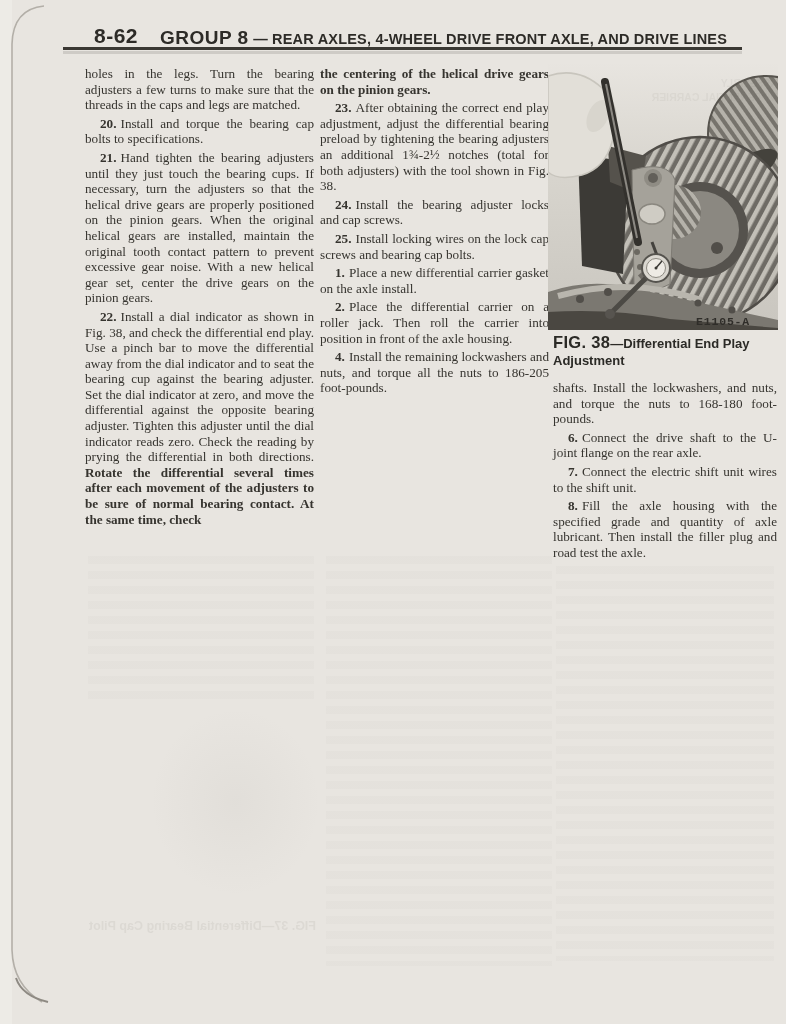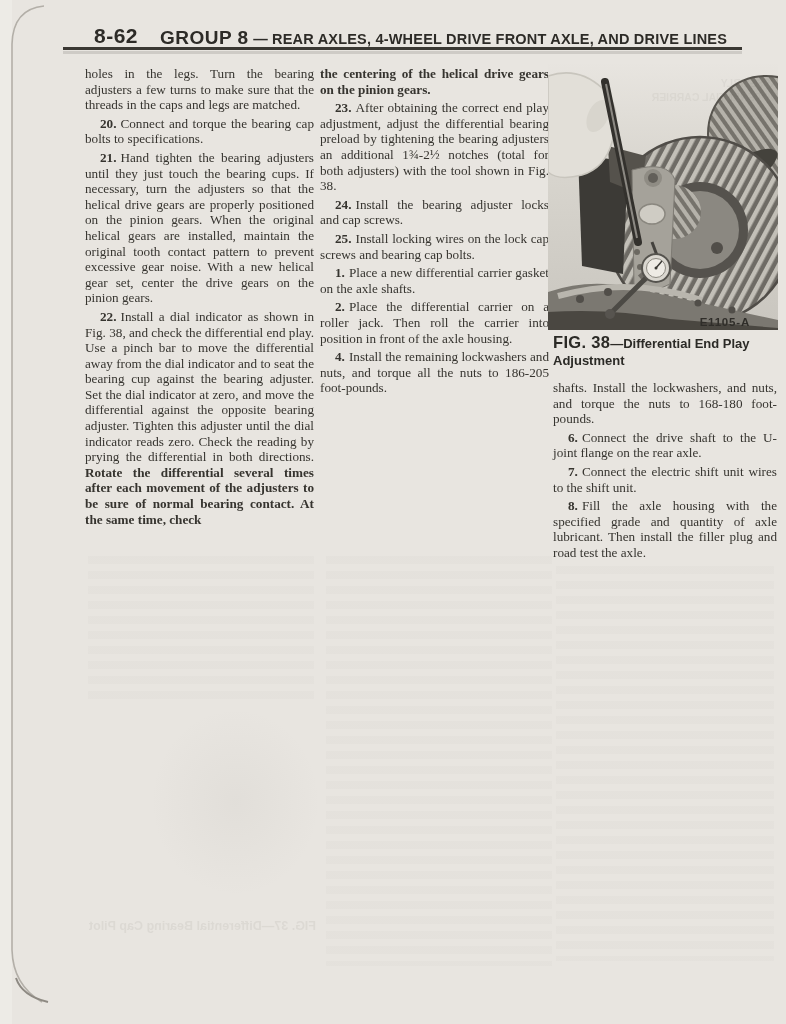--- a/index.html
+++ b/index.html
@@ -32,21 +32,21 @@
   #col3{left:553px;top:380px;width:224px;position:absolute;font-size:13.2px;
     line-height:15.6px;color:#36342f;text-align:justify;}
   #col3 p{margin:0 0 3px 0;text-indent:15px;}
   #col3 p.cont{text-indent:0;}
   #col3 b.n{font-weight:bold;padding-right:4px;}
   .sect-heading{font-family:"Liberation Sans",sans-serif;font-weight:bold;font-size:14.5px;
     line-height:19px;letter-spacing:.3px;color:#2b2925;margin:11px 0 6px 0 !important;
     text-indent:0 !important;text-align:left;}
   
   .figure-box{position:absolute;left:548px;top:62px;width:230px;height:268px;}
-  .fig-code{position:absolute;right:28px;bottom:2px;font-family:Liberation Sans, sans-serif;
+  .fig-code{position:absolute;right:28px;bottom:2px;font-family:Liberation Mono, monospace;
     font-weight:bold;font-size:11.5px;letter-spacing:.8px;color:#2f2d29;}
   .fig-caption{position:absolute;left:553px;top:334px;width:205px;
     font-family:"Liberation Sans",sans-serif;font-weight:bold;font-size:13px;
     line-height:16.5px;color:#2b2a26;}
   .fig-lead{font-size:16.5px;letter-spacing:.3px;}
   
   .ghost-lines{position:absolute;opacity:.05;
     background:repeating-linear-gradient(to bottom, rgba(104,100,92,.55) 0px,
       rgba(104,100,92,.55) 8px, transparent 8px, transparent 15px);}
   .ghost-blob{position:absolute;opacity:.07;
@@ -73,31 +73,31 @@
 
 <div class="page-num">8-62</div>
 <div class="hdr-title">
   <span class="hdr-group">GROUP 8</span>
   <span class="hdr-rest">— REAR AXLES, 4-WHEEL DRIVE FRONT AXLE, AND DRIVE LINES</span>
 </div>
 <div class="hdr-rule"></div>
 
 <div class="col" id="col1">
   <p class="cont">holes in the legs. Turn the bearing adjusters a few turns to make sure that the threads in the caps and legs are matched.</p>
-  <p><b class="n">20.</b><span>Connect and torque the bearing cap bolts to specifications.</span></p>
+  <p><b class="n">20.</b><span>Install and torque the bearing cap bolts to specifications.</span></p>
   <p><b class="n">21.</b><span>Hand tighten the bearing adjusters until they just touch the bearing cups. If necessary, turn the adjusters so that the helical drive gears are properly positioned on the pinion gears. When the original helical gears are installed, maintain the original tooth contact pattern to prevent excessive gear noise. With a new helical gear set, center the drive gears on the pinion gears.</span></p>
   <p><b class="n">22.</b><span>Install a dial indicator as shown in Fig. 38, and check the differential end play. Use a pinch bar to move the differential away from the dial indicator and to seat the bearing cup against the bearing adjuster. Set the dial indicator at zero, and move the differential against the opposite bearing adjuster. Tighten this adjuster until the dial indicator reads zero. Check the reading by prying the differential in both directions.</span> <b class="boldpara">Rotate the differential several times after each movement of the adjusters to be sure of normal bearing contact. At the same time, check</b></p>
 </div>
 
 <div class="col" id="col2">
   <p class="cont boldpara">the centering of the helical drive gears on the pinion gears.</p>
   <p><b class="n">23.</b><span>After obtaining the correct end play adjustment, adjust the differential bearing preload by tightening the bearing adjusters an additional 1¾-2½ notches (total for both adjusters) with the tool shown in Fig. 38.</span></p>
   <p><b class="n">24.</b><span>Install the bearing adjuster locks and cap screws.</span></p>
   <p><b class="n">25.</b><span>Install locking wires on the lock cap screws and bearing cap bolts.</span></p>
-  <p><b class="n">1.</b><span>Place a new differential carrier gasket on the axle shafts.</span></p>
+  <p><b class="n">1.</b><span>Place a new differential carrier gasket on the axle install.</span></p>
   <p><b class="n">2.</b><span>Place the differential carrier on a roller jack. Then roll the carrier into position in front of the axle housing.</span></p>
   <p><b class="n">4.</b><span>Install the remaining lockwashers and nuts, and torque all the nuts to 186-205 foot-pounds.</span></p>
 </div>
 
 <div class="figure-box">
   <svg width="230" height="268" viewBox="0 0 230 268">
     <defs>
       <linearGradient id="pbg" x1="0" y1="0" x2="0" y2="1">
         <stop offset="0" stop-color="#e8e5e0"></stop>
         <stop offset="0.4" stop-color="#d8d5ce"></stop>

